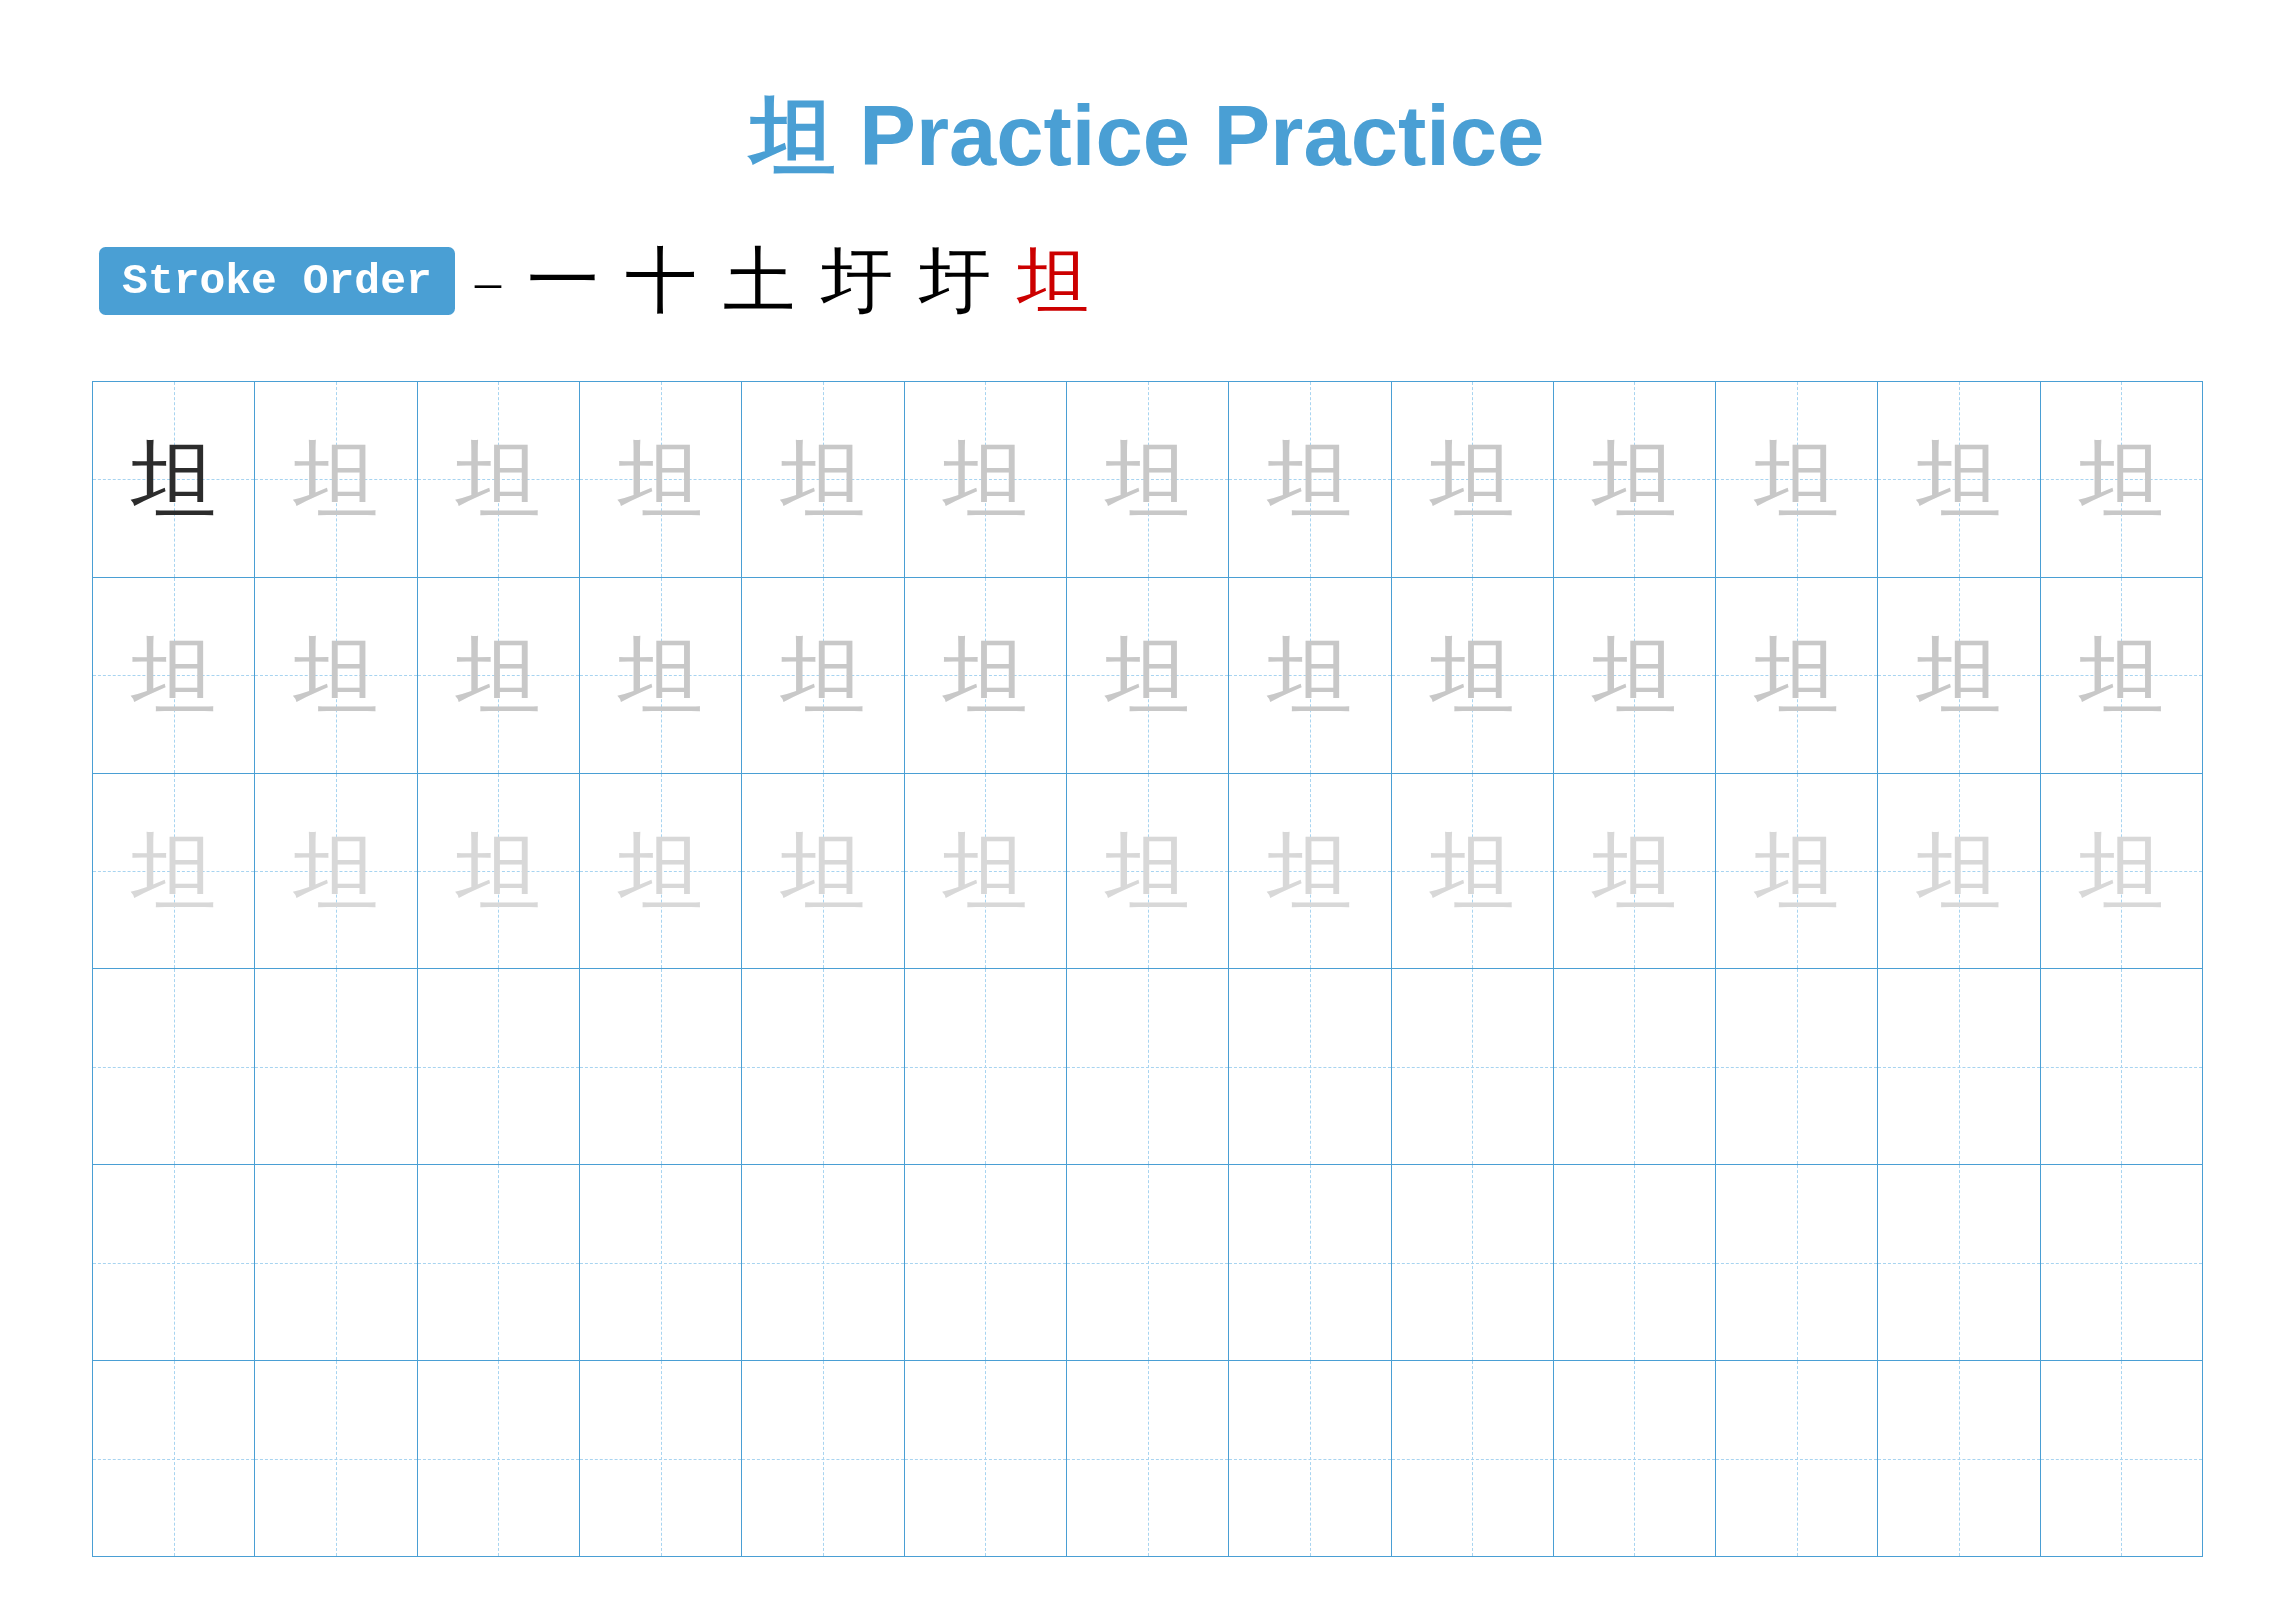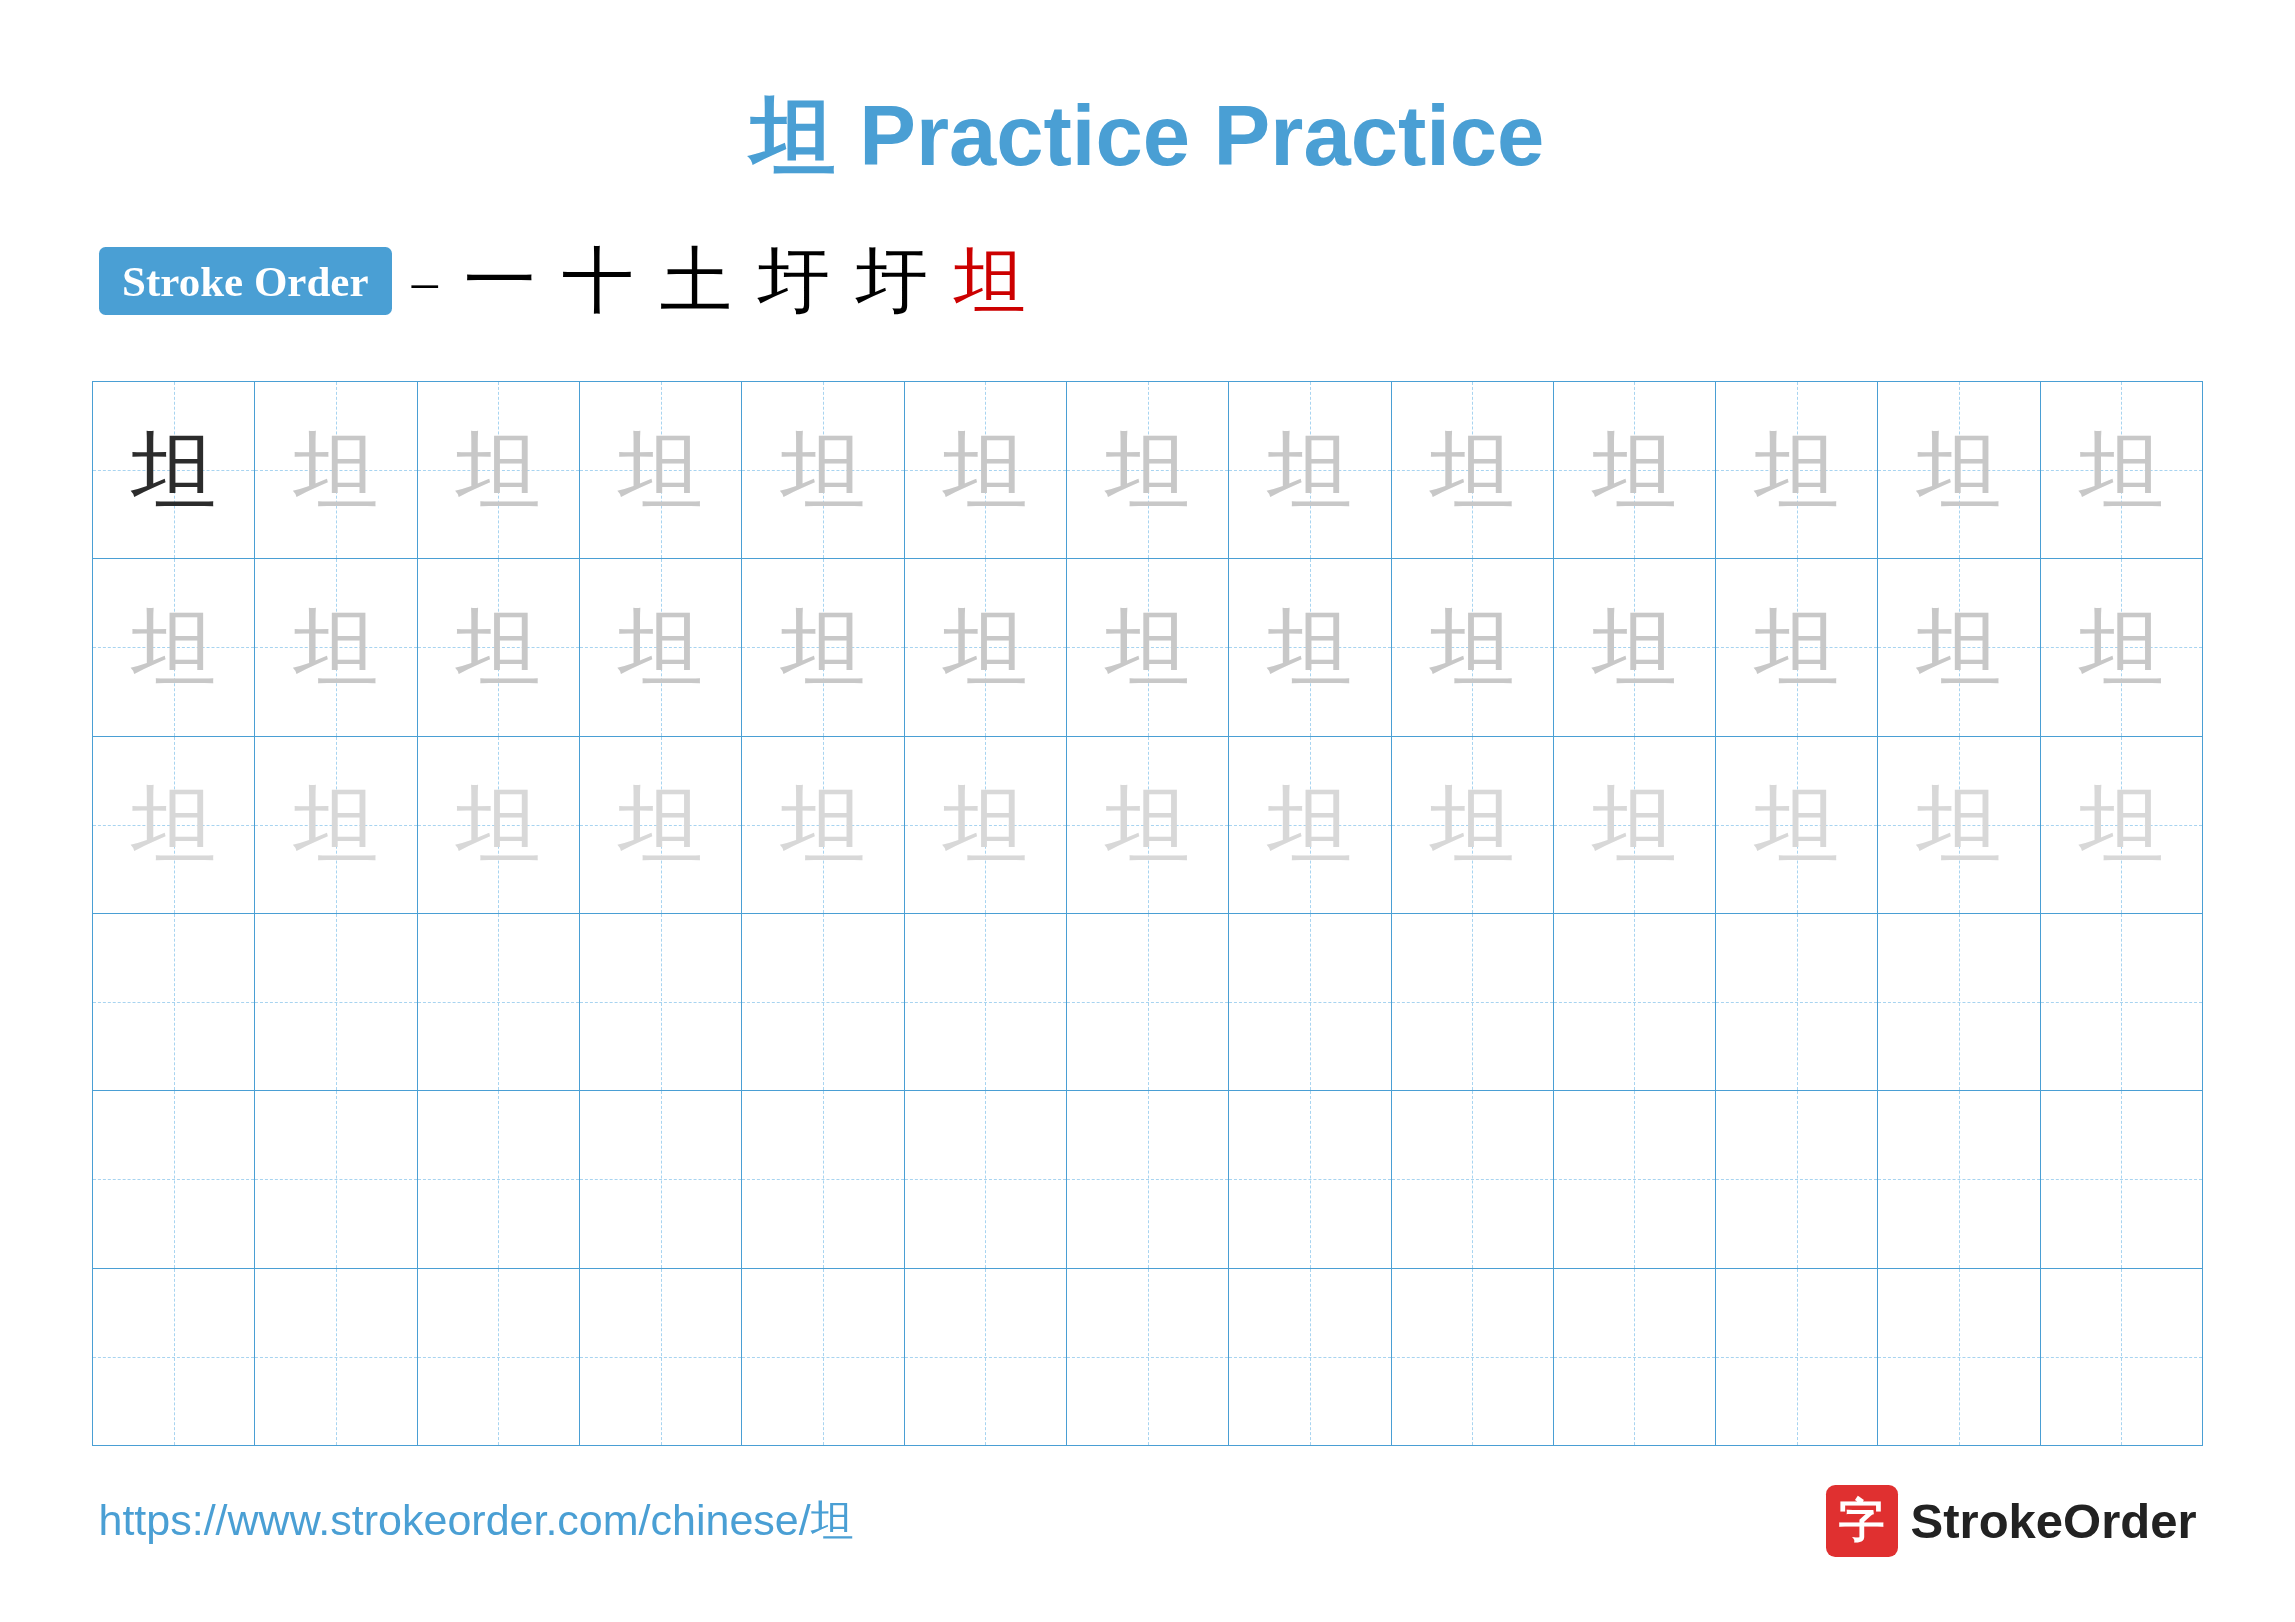--- a/index.html
+++ b/index.html
@@ -43,21 +43,21 @@
       align-items: center;
       gap: 19.6px;
       width: 100%;
       margin-bottom: 52px;
       padding-left: 6.5px;
     }
 
     .stroke-order-badge {
       background: #4a9fd4;
       color: #fff;
-      font-family: Liberation Serif, serif;
+      font-family: Liberation Mono, monospace;
       font-size: 43px;
       font-weight: bold;
       padding: 9.2px 23.6px;
       border-radius: 6.5px;
       white-space: nowrap;
     }
 
     .stroke-sequence {
       display: flex;
       align-items: center;
@@ -392,22 +392,15 @@
       <div class="grid-cell"></div>
       <div class="grid-cell"></div>
       <div class="grid-cell"></div>
       <div class="grid-cell"></div>
       <div class="grid-cell"></div>
       <div class="grid-cell"></div>
     </div>
 
   </div>
 
-  <div class="footer">
-    <div class="footer-url">https://www.strokeorder.com/chinese/坦</div>
-    <div class="footer-brand">
-      <div class="brand-icon">字</div>
-      <div class="brand-name">StrokeOrder</div>
-    </div>
-  </div>
 
 </div>
 
 
 </body></html>

